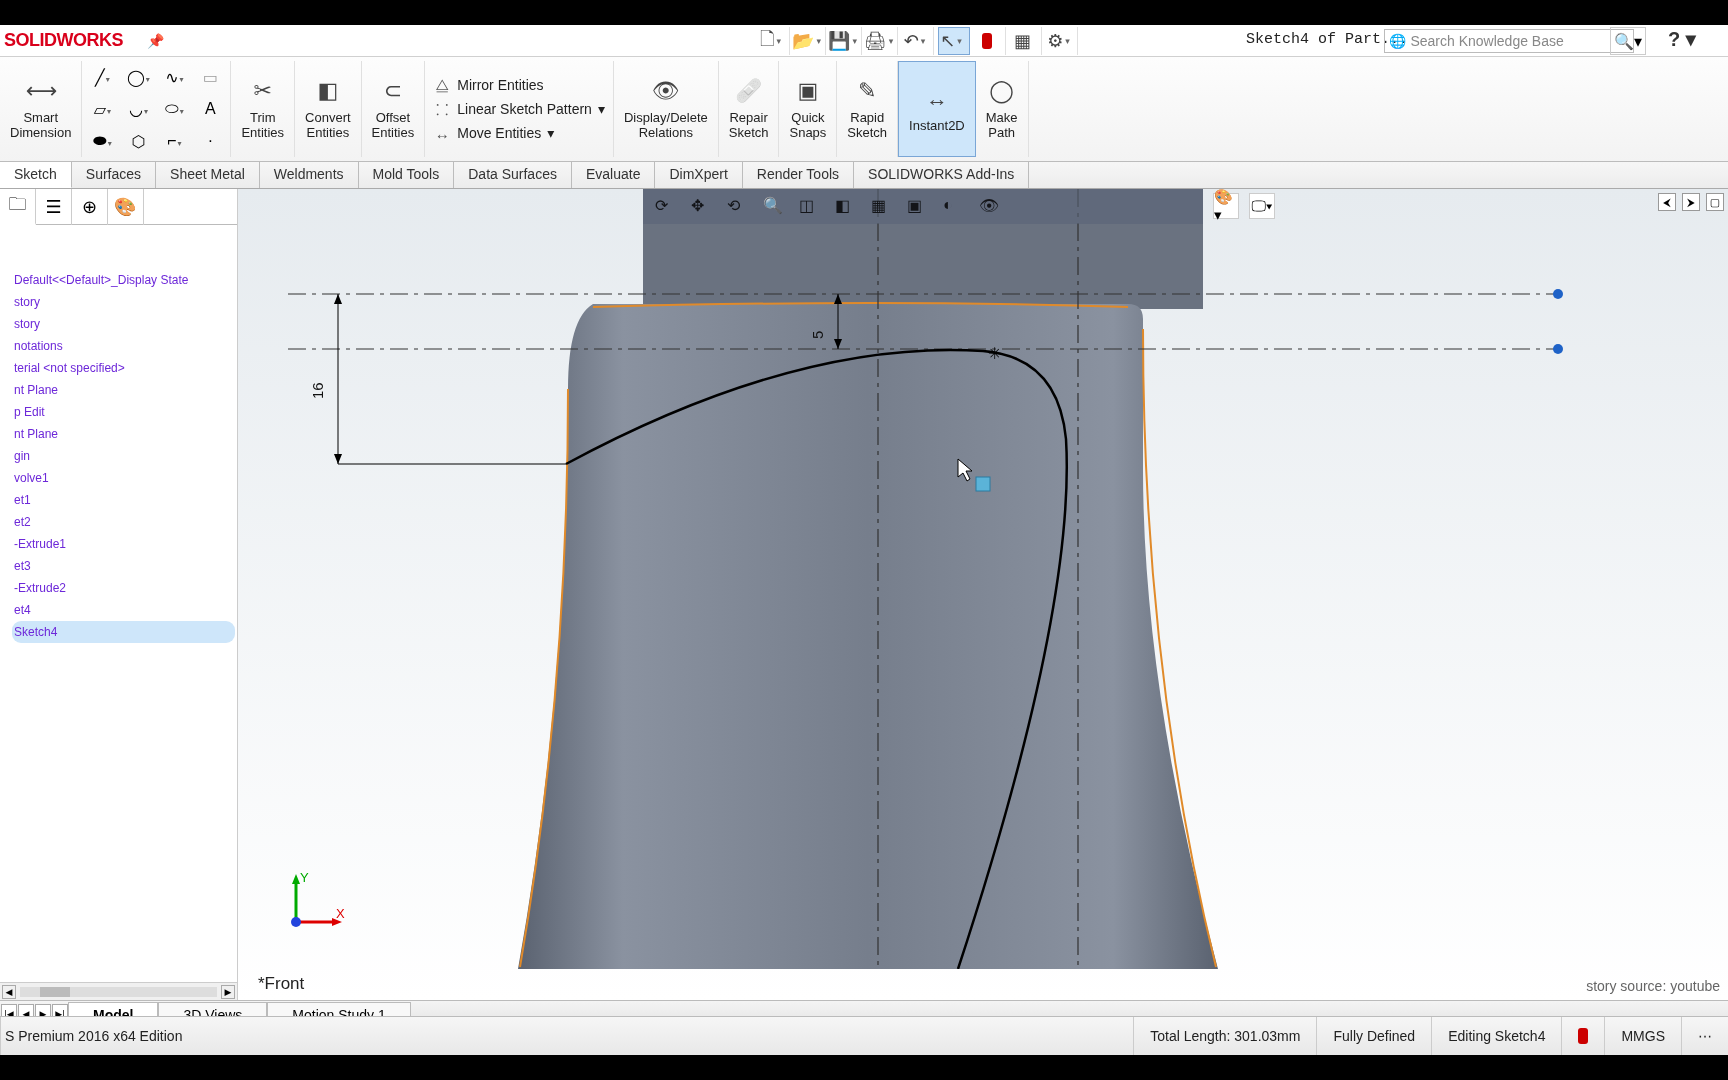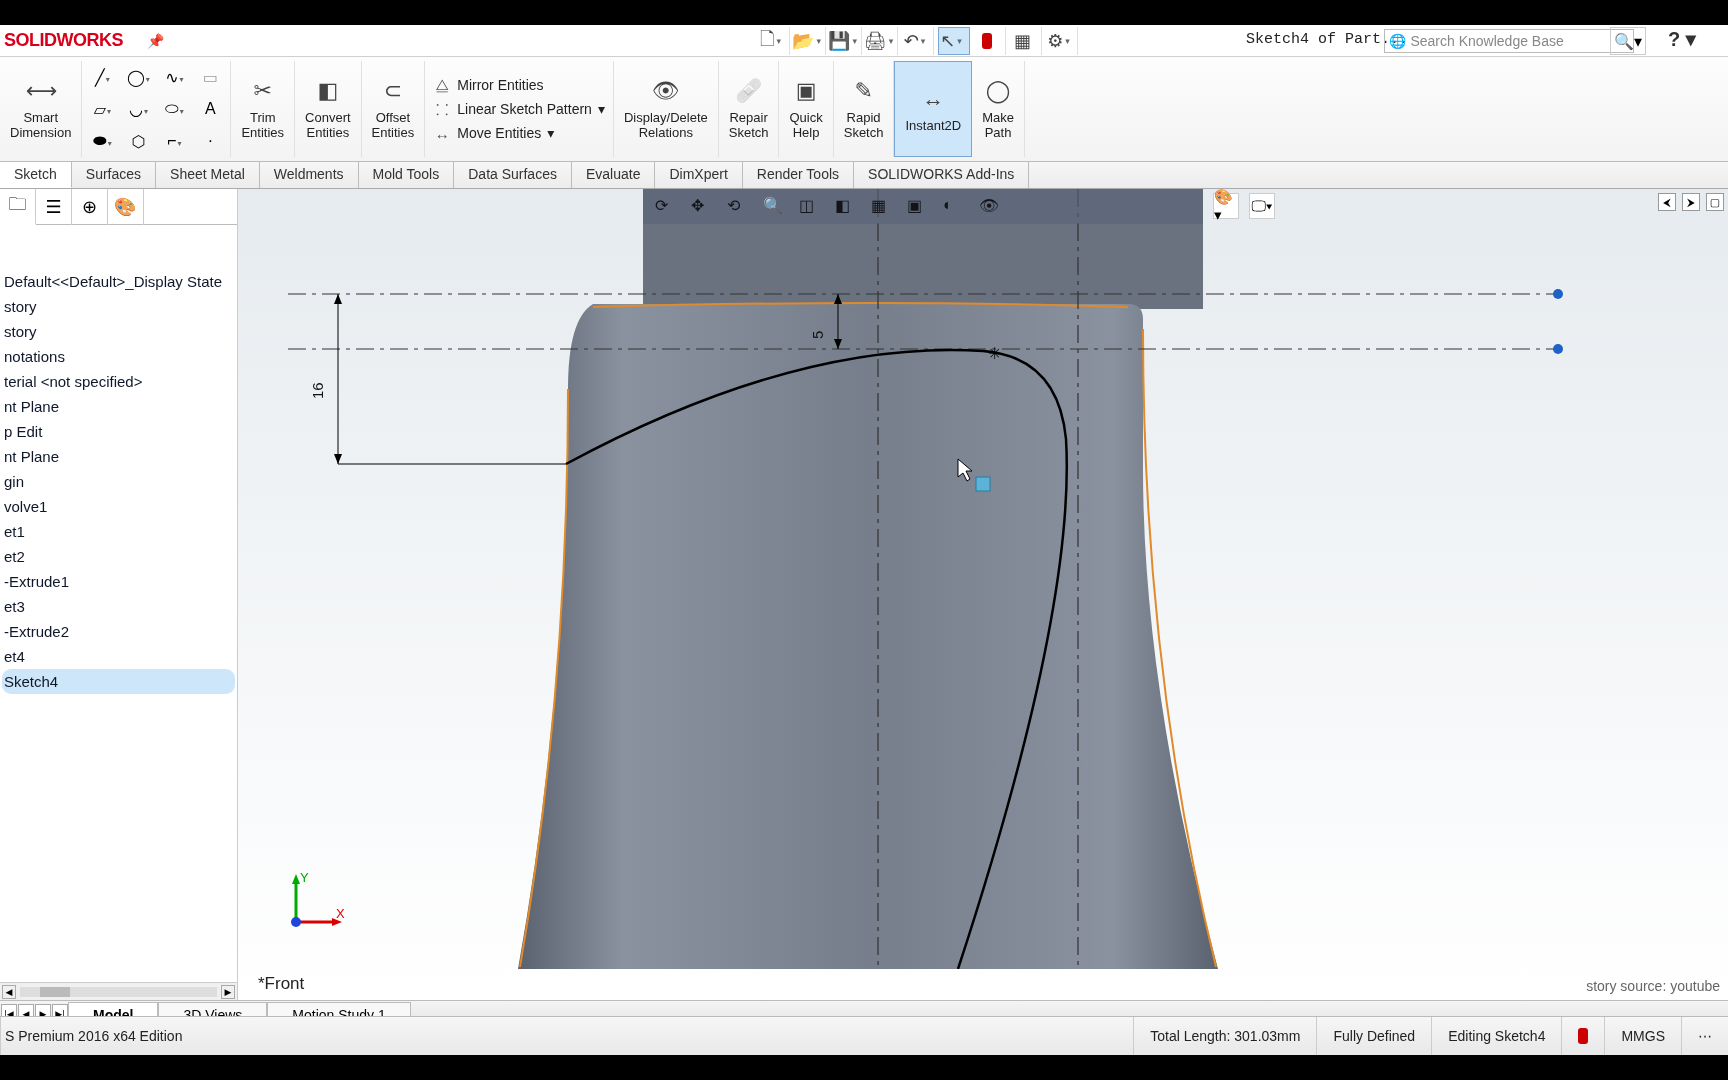--- a/index.html
+++ b/index.html
@@ -30,21 +30,21 @@
 .rib-mini-row { display: flex; align-items: center; gap: 6px; font-size: 14px; color: #222; }
 .rib-mini-row .ri { width: 18px; height: 18px; display: inline-flex; align-items: center; justify-content: center; color: #555; font-size: 15px; }
 .tabs { height: 27px; background: linear-gradient(#f6f6f6,#ececec); border-bottom: 1px solid #aaa; display: flex; }
 .tab { padding: 4px 14px; font-size: 14px; border-right: 1px solid #bcbcbc; color: #333; }
 .tab.active { background: #fff; border-bottom: 1px solid #fff; font-weight: 500; }
 .body { position: absolute; top: 164px; left: 0; right: 0; bottom: 55px; display: flex; }
 .sidebar { width: 238px; background: #fff; border-right: 1px solid #ccc; position: relative; }
 .sb-tabs { height: 36px; border-bottom: 1px solid #bbb; display: flex; align-items: center; }
 .sb-tabs .sbt { width: 36px; height: 36px; display: flex; align-items: center; justify-content: center; border-right: 1px solid #ccc; font-size: 18px; }
 .sb-tabs .sbt.active { background: #fff; border-bottom: 2px solid #fff; }
-.tree { padding: 44px 2px 2px 2px; font-size: 15px; color: #0f172a; }
+.tree { padding: 44px 2px 2px 12px; font-size: 12px; color: #6d28d9; }
 .tree div { padding: 4px 2px; white-space: nowrap; overflow: hidden; text-overflow: clip; }
 .tree .sel { background: #cee6fa; border-radius: 9px; }
 .sb-scroll { position: absolute; bottom: 0; left: 0; right: 0; height: 18px; border-top: 1px solid #ccc; background: #f0f0f0; display:flex; align-items:center; }
 .sb-scroll .sc { width: 14px; height: 14px; border: 1px solid #aaa; margin: 0 2px; font-size: 9px; display:flex; align-items:center; justify-content:center;}
 .viewport { flex: 1; position: relative; background: linear-gradient(#e6ebef,#ffffff); overflow: hidden; }
 .graphics { position: absolute; inset: 0; }
 .view-toolbar { position: absolute; top: 0; left: 405px; width: 560px; height: 35px; background: rgba(90,100,120,0.6); display: flex; align-items: center; gap: 14px; padding: 0 12px; }
 .view-toolbar .vt { width: 22px; height: 22px; opacity: 0.8; }
 .view-ext { position: absolute; top: 4px; left: 975px; display: flex; gap: 10px; }
 .view-ext .ve { width: 26px; height: 26px; border: 1px solid #ccc; display:flex; align-items:center; justify-content:center; font-size:15px; background:#fff; }
@@ -154,21 +154,21 @@
 Relations</div>
     </div>
     <div class="rib-col big">
       <span class="ico">🩹</span>
       <div style="white-space:pre">Repair
 Sketch</div>
     </div>
     <div class="rib-col big">
       <span class="ico">▣</span>
       <div style="white-space:pre">Quick
-Help</div>
+Snaps</div>
     </div>
     <div class="rib-col big">
       <span class="ico">✎</span>
       <div style="white-space:pre">Rapid
 Sketch</div>
     </div>
     <div class="rib-col big active">
       <span class="ico">↔</span>
       <div>Instant2D</div>
     </div>

